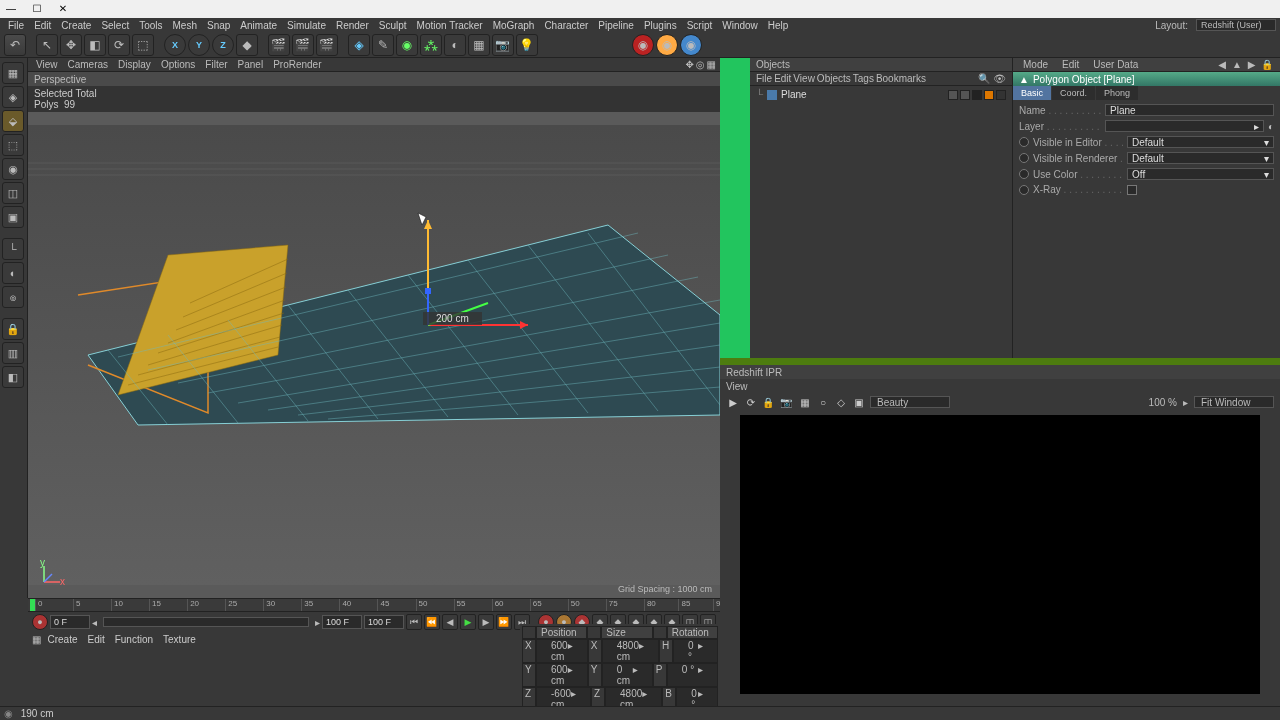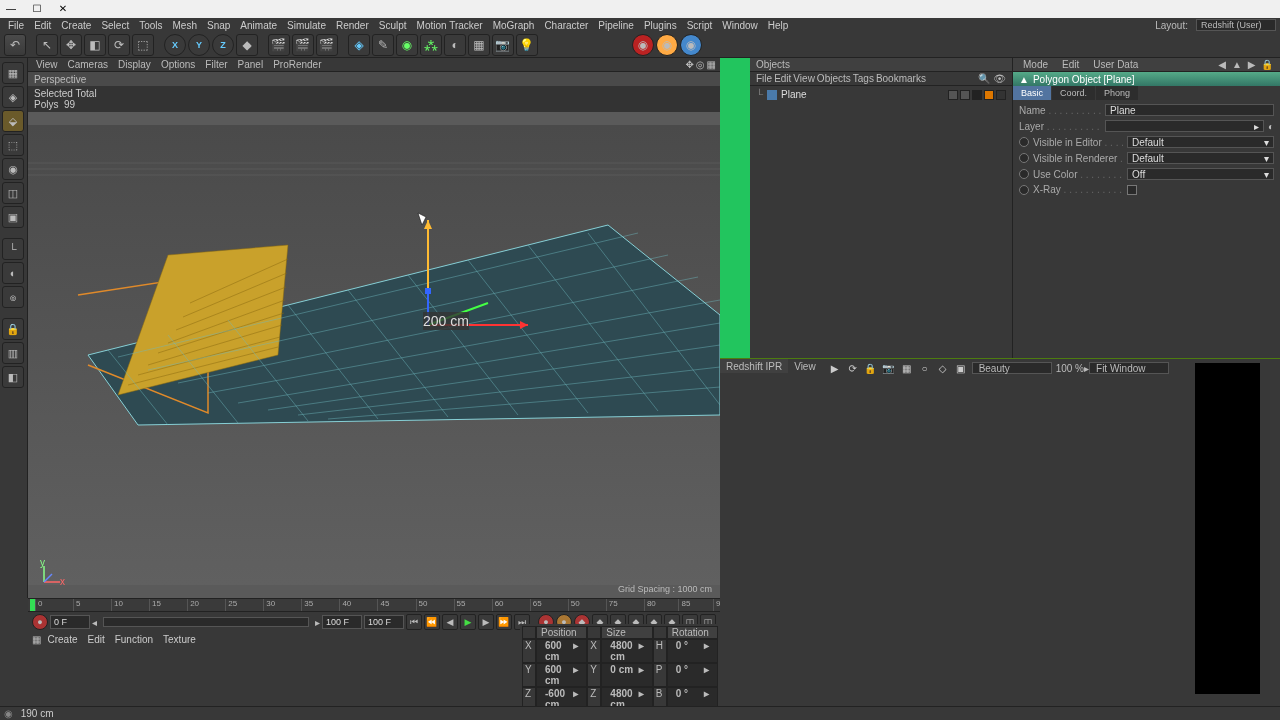--- a/index.html
+++ b/index.html
@@ -24,21 +24,21 @@
 .lt-btn.active { background: #6a5a2a; }
 .viewport-wrap { width: 692px; display: flex; flex-direction: column; background: #333; }
 .vp-menubar { background: #383838; height: 14px; display: flex; align-items: center; padding: 0 4px; gap: 2px; font-size: 9px; border-bottom:1px solid #222;}
 .vp-menu-item { padding: 0 4px; cursor: pointer; }
 .vp-icons-right { margin-left: auto; display: flex; gap: 2px; }
 .vp-header { background: #4a4a4a; height: 14px; display: flex; align-items: center; padding: 0 6px; font-size: 9px; }
 .vp-stats { background: #333; height: 26px; padding: 2px 6px; font-size: 9px; color: #ccc; }
 .viewport-canvas { flex: 1; background: #5a5a5a; position: relative; overflow: hidden; }
 .vp-footer { position: absolute; bottom: 4px; right: 8px; font-size: 9px; color: #bbb; }
 .axis-gizmo { position: absolute; bottom: 10px; left: 10px; width: 28px; height: 28px; }
-.dim-label { position:absolute; left:395px; top:200px; color:#ddd; font-size:14px; background:#333c; padding:1px 0;}
+.dim-label { position:absolute; left:395px; top:200px; color:#ddd; font-size:10px; background:#333c; padding:1px 13px;}
 .right-panels { flex: 1; display: flex; flex-direction: column; background: #22c55e; padding-left: 30px; }
 .panel-header { background: #404040; height: 14px; display: flex; align-items: center; padding: 0 6px; font-size: 9px; border-bottom: 1px solid #222; gap: 6px; }
 .panel-header .tab { padding: 0 4px; cursor: pointer; }
 .objects-panel { flex: 1; display: flex; flex-direction: column; min-height: 0; }
 .objects-toolbar { background: #383838; height: 14px; display: flex; align-items: center; padding: 0 6px; gap: 2px; font-size: 9px; border-bottom:1px solid #222;}
 .obj-list { flex: 1; background: #383838; padding: 2px 4px; }
 .obj-row { display: flex; align-items: center; gap: 4px; padding: 1px 2px; }
 .obj-icon { width: 10px; height: 10px; background: #4a7aaa; }
 .obj-name { color: #ddd; }
 .obj-tags { margin-left: auto; display: flex; gap: 2px; }
@@ -51,45 +51,45 @@
 .attr-tab { background: #2d2d2d; padding: 2px 8px; font-size: 9px; cursor: pointer; }
 .attr-tab.active { background: #5274a0; color:#fff; }
 .attr-section { background: #444; padding: 2px 6px; font-size: 9px; margin-top:1px;}
 .attr-row { display: flex; align-items: center; padding: 2px 6px; gap: 4px; font-size: 9px; }
 .attr-label { width: 82px; color: #aaa; white-space: nowrap; overflow:hidden;}
 .attr-label::after { content: ' . . . . . . . . . . . .'; color: #666; }
 .attr-input { flex: 1; background: #2a2a2a; border: 1px solid #555; height: 12px; padding: 0 4px; color: #ddd; }
 .attr-dd { flex: 1; background: #2a2a2a; border: 1px solid #555; height: 12px; padding: 0 4px; color: #ddd; display:flex; align-items:center; justify-content:space-between;}
 .attr-radio { width: 10px; height: 10px; border-radius: 50%; border: 1px solid #777; background: #2a2a2a; }
 .attr-check { width: 10px; height: 10px; border: 1px solid #777; background: #2a2a2a; }
-.redshift-panel { position: absolute; left: 720px; top: 358px; right: 0; bottom: 22px; background: #383838; border-top: 1px solid #4d7c0f; display: flex; flex-direction: row; }
+.redshift-panel { position: absolute; left: 720px; top: 358px; right: 0; bottom: 22px; background: #383838; border-top: 7px solid #4d7c0f; display: flex; flex-direction: column; }
 .rs-header { background: #404040; height: 14px; display: flex; align-items: center; padding: 0 6px; font-size: 9px; }
 .rs-menubar { background: #383838; height: 14px; display: flex; align-items: center; padding: 0 6px; font-size: 9px; }
 .rs-toolbar { background: #383838; height: 18px; display: flex; align-items: center; padding: 0 6px; gap: 4px; }
 .rs-tbtn { width: 14px; height: 14px; display: flex; align-items: center; justify-content: center; cursor: pointer; color: #ccc; }
 .rs-dd { background: #2a2a2a; border: 1px solid #555; height: 12px; padding: 0 6px; font-size: 9px; min-width: 80px; }
 .rs-canvas { flex: 1; margin: 4px 20px; background: #000; border: 1px solid #000; }
-.rs-right { margin-left: auto; display: flex; align-items: center; }
+.rs-right { margin-left: auto; display: flex; gap: 6px; align-items: center; }
 .timeline { position: absolute; left: 28px; right: 560px; top: 598px; height: 34px; background: #383838; }
 .tl-ruler { height: 14px; background: #3a3a3a; border-top: 1px solid #222; border-bottom: 1px solid #222; position: relative; overflow: hidden; }
 .tl-tick { position: absolute; top: 0; bottom: 0; border-left: 1px solid #555; font-size: 8px; color: #aaa; padding-left: 2px; }
 .tl-marker { position: absolute; left: 2px; top: 0; bottom: 0; width: 6px; background: #3d5; }
 .tl-controls { height: 20px; display: flex; align-items: center; padding: 0 4px; gap: 2px; }
 .tl-btn { width: 16px; height: 16px; background: #3a3a3a; border: 1px solid #222; border-radius: 2px; display: flex; align-items: center; justify-content: center; font-size: 9px; cursor: pointer; }
 .tl-input { width: 40px; height: 14px; background: #2a2a2a; border: 1px solid #555; color: #ddd; font-size: 9px; padding: 0 3px; }
 .tl-slider { flex:1; height: 10px; background: #2a2a2a; border: 1px solid #555; margin: 0 4px; position: relative; }
 .tl-kbtn { width: 16px; height: 16px; border-radius: 50%; border: 1px solid #222; display: flex; align-items: center; justify-content: center; font-size: 9px; cursor: pointer; }
 .kf-red { background: #a33; } .kf-org { background: #a73; }
 .bottom-menubar { position: absolute; left: 28px; top: 632px; right: 560px; height: 14px; background: #383838; display: flex; align-items: center; padding: 0 4px; gap: 2px; font-size: 9px; }
 .coords { position: absolute; left: 520px; right: 560px; top: 624px; background: #383838; padding: 2px; }
 .coord-header { display: flex; gap: 0; font-size: 9px; }
 .coord-col { flex: 1; text-align: left; padding: 0 4px; border: 1px solid #222; background:#404040;}
 .coord-row { display: flex; gap: 0; font-size: 9px; }
 .coord-label { width: 14px; padding: 0 2px; border: 1px solid #222; }
-.coord-val { flex: 1; background: #2a2a2a; border: 1px solid #222; padding: 0 8px; display:flex; justify-content:space-between;font-weight:bold;}
+.coord-val { flex: 1; background: #2a2a2a; border: 1px solid #222; padding: 0 14px; display:flex; justify-content:space-between;}
 .statusbar { position: absolute; left: 0; right: 0; bottom: 0; height: 14px; background: #383838; border-top: 1px solid #222; display: flex; align-items: center; padding: 0 4px; font-size: 9px; color: #ccc; }
 .svgplane { width:100%; height:100%;}
 .apply-row { display:flex; gap:2px; padding:2px; }
 .apply-btn { flex:1; background:#3a3a3a; border:1px solid #222; text-align:center; padding:1px; font-size:9px; cursor:pointer;}
 </style>
 </head>
 <body>
 
 <div class="titlebar">
   <div class="win-controls">

